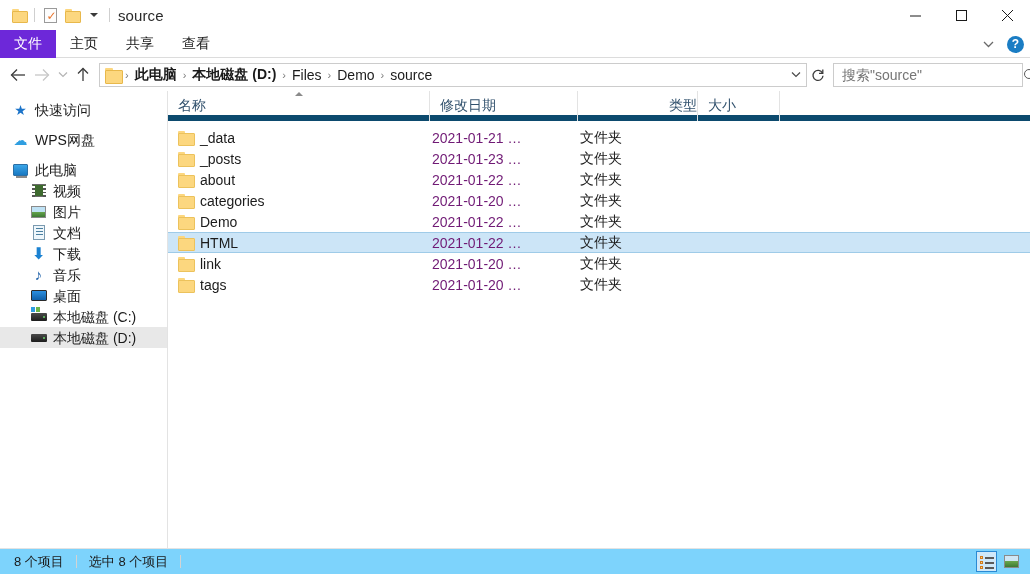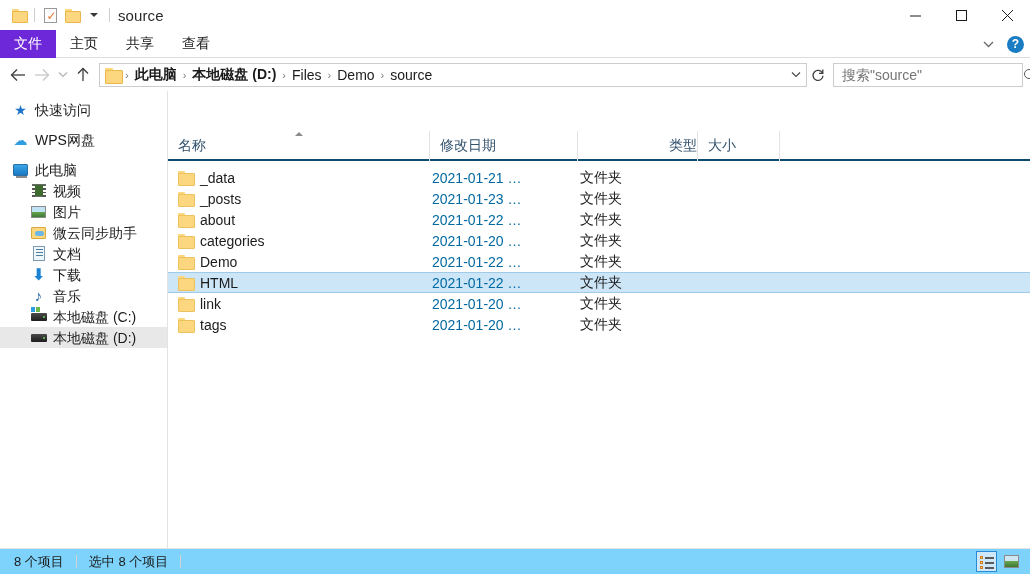--- a/index.html
+++ b/index.html
@@ -421,24 +421,23 @@
     display: flex;
     flex-direction: column;
     overflow: hidden;
     background: #ffffff;
     position: relative;
   }
   .colheader {
     height: 30px;
     min-height: 30px;
     display: flex;
-    border-bottom: 2px solid #0c4a6e;
-    background: #ffffff;
-    position: relative;
-    margin-top: 40px;
+    border-bottom: 6px solid #0c4a6e;
+    background: #ffffff;
+    position: relative;
   }
   .col {
     display: flex;
     align-items: center;
     font-size: 14px;
     color: #31516d;
     padding-left: 10px;
     border-right: 1px solid #e3e3e3;
     position: relative;
     height: 30px;
@@ -472,21 +471,21 @@
     border-top: 1px solid #9fcbe8;
     border-bottom: 1px solid #9fcbe8;
   }
   .cell {
     overflow: hidden;
     white-space: nowrap;
     display: flex;
     align-items: center;
   }
   .c-name { width: 262px; padding-left: 10px; }
-  .c-date { width: 148px; color: #0369a1; padding-left: 2px; }
+  .c-date { width: 148px; color: #701a75; padding-left: 2px; }
   .c-type { width: 120px; padding-left: 2px; }
   .c-size { width: 82px; }
   .row-folder {
     width: 15px; height: 13px;
     margin-right: 7px;
     flex: 0 0 auto;
     position: relative;
   }
   .row-folder::before {
     content: "";
@@ -718,48 +717,48 @@
         <span class="nv-label">视频</span>
       </div>
 
       <div class="nav-item lvl2">
         <span class="nv-ico">
             <span class="ic-pic"></span>
           </span>
         <span class="nv-label">图片</span>
       </div>
 
+
       <div class="nav-item lvl2">
         <span class="nv-ico">
-            <span class="ic-weiyun"></span>
-          </span>
-        <span class="nv-label">微云同步助手</span>
+            <span class="ic-doc"></span>
+          </span>
+        <span class="nv-label">文档</span>
       </div>
 
       <div class="nav-item lvl2">
         <span class="nv-ico">
-            <span class="ic-doc"></span>
-          </span>
-        <span class="nv-label">文档</span>
+            <span class="ic-dl">⬇</span>
+          </span>
+        <span class="nv-label">下载</span>
       </div>
 
       <div class="nav-item lvl2">
         <span class="nv-ico">
-            <span class="ic-dl">⬇</span>
-          </span>
-        <span class="nv-label">下载</span>
+            <span class="ic-music">♪</span>
+          </span>
+        <span class="nv-label">音乐</span>
       </div>
 
       <div class="nav-item lvl2">
         <span class="nv-ico">
-            <span class="ic-music">♪</span>
-          </span>
-        <span class="nv-label">音乐</span>
-      </div>
-
+            <span class="ic-desk"></span>
+          </span>
+        <span class="nv-label">桌面</span>
+      </div>
 
       <div class="nav-item lvl2">
         <span class="nv-ico">
             <span class="ic-drive sys"></span>
           </span>
         <span class="nv-label">本地磁盘 (C:)</span>
       </div>
 
       <div class="nav-item lvl2 selected">
         <span class="nv-ico">

